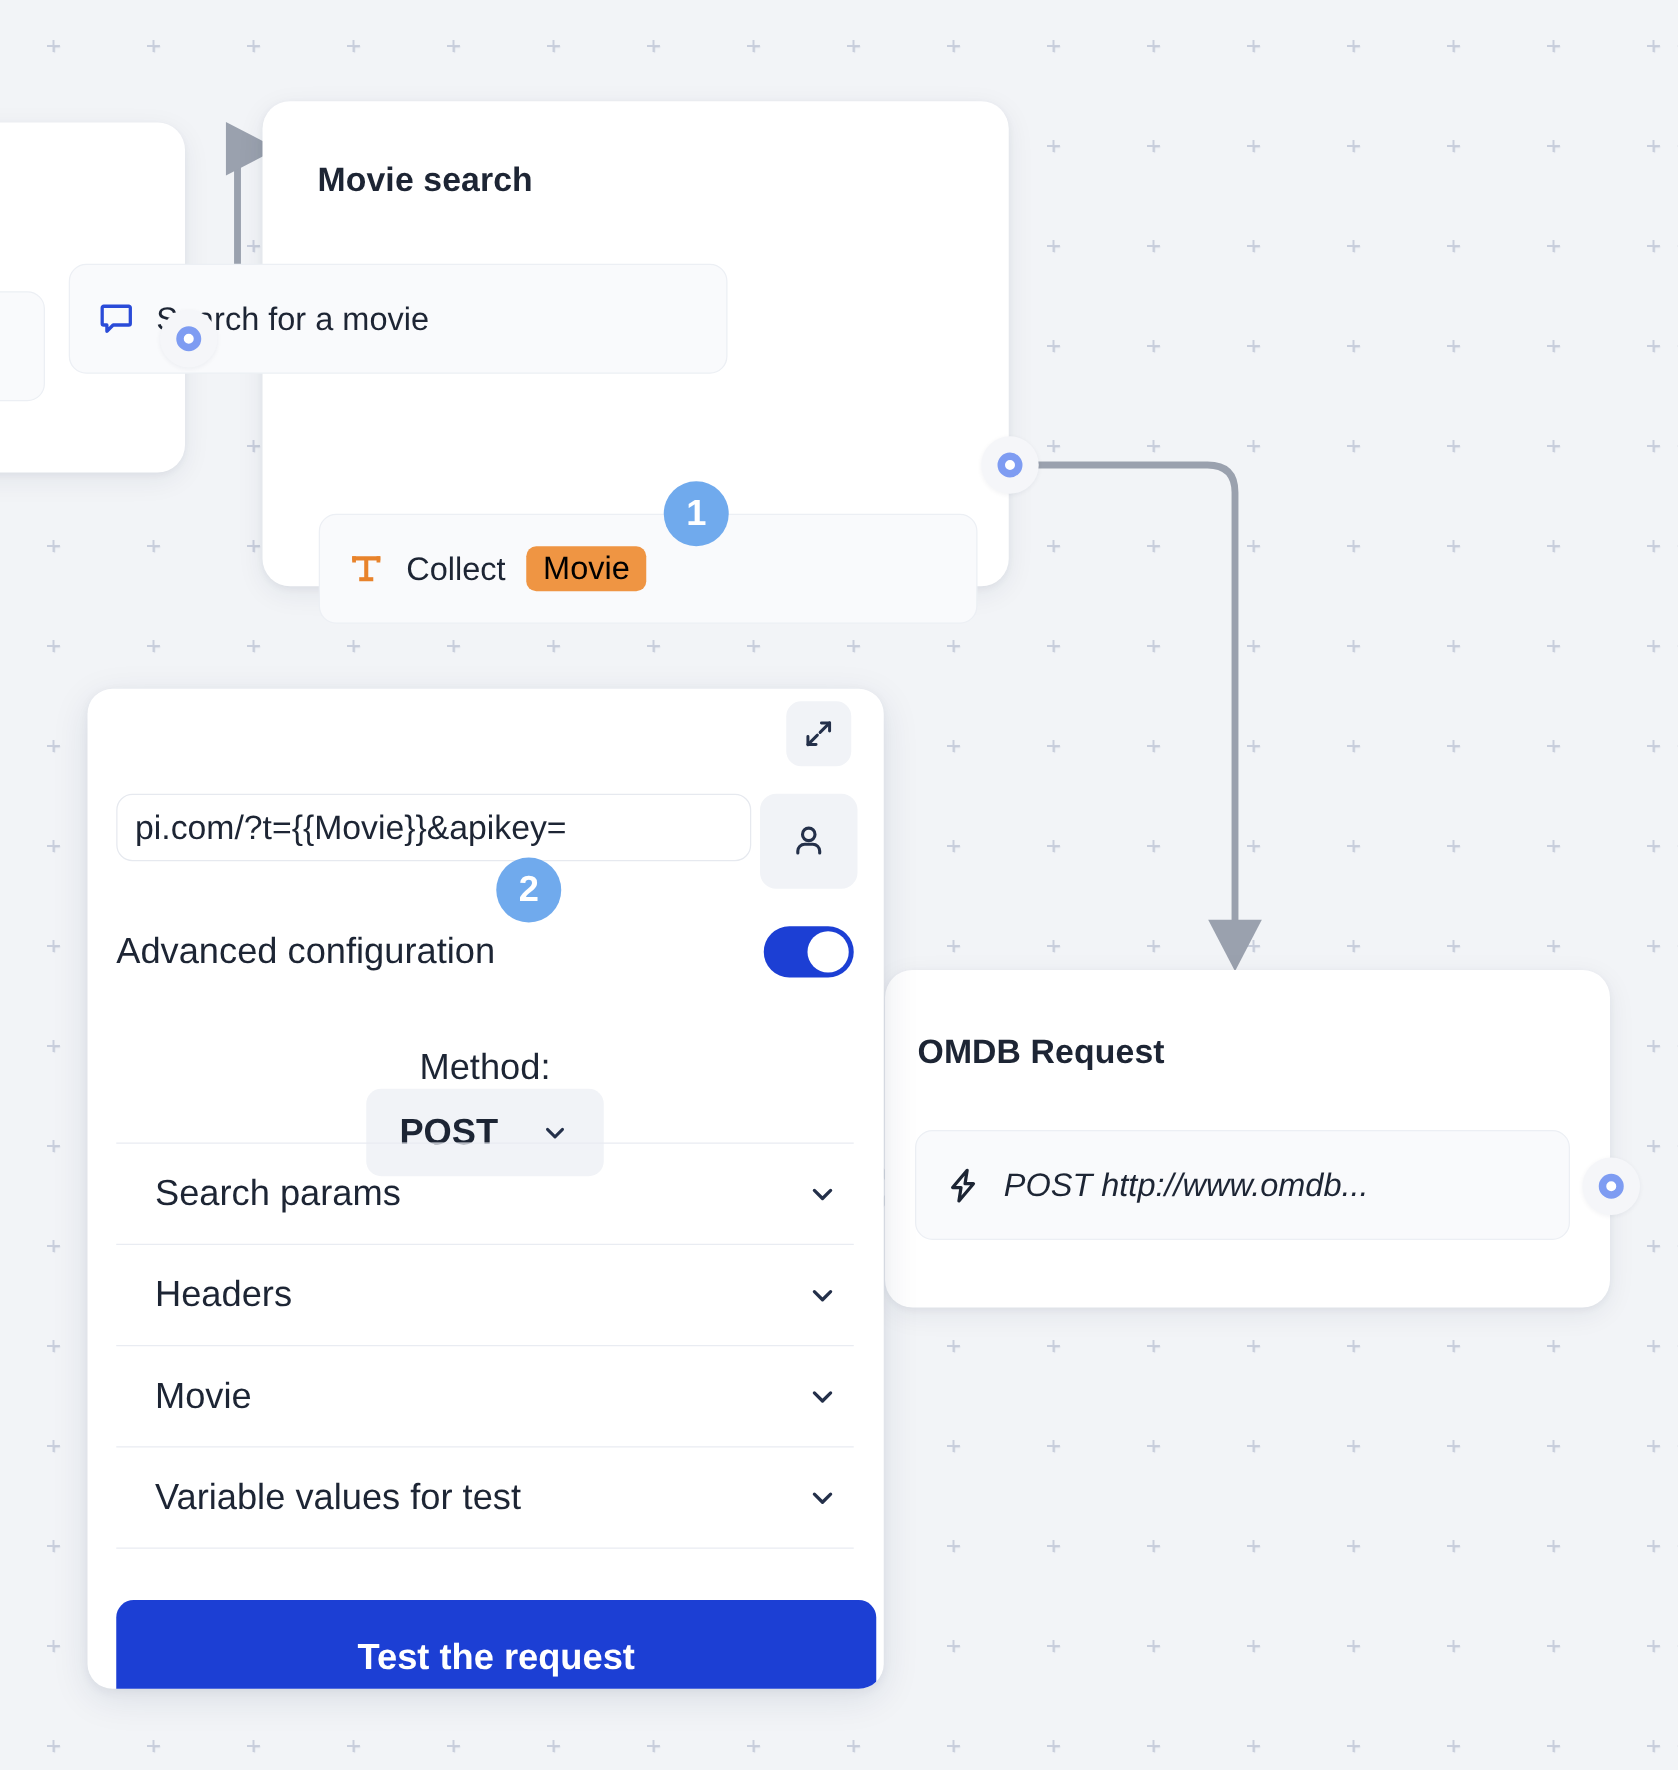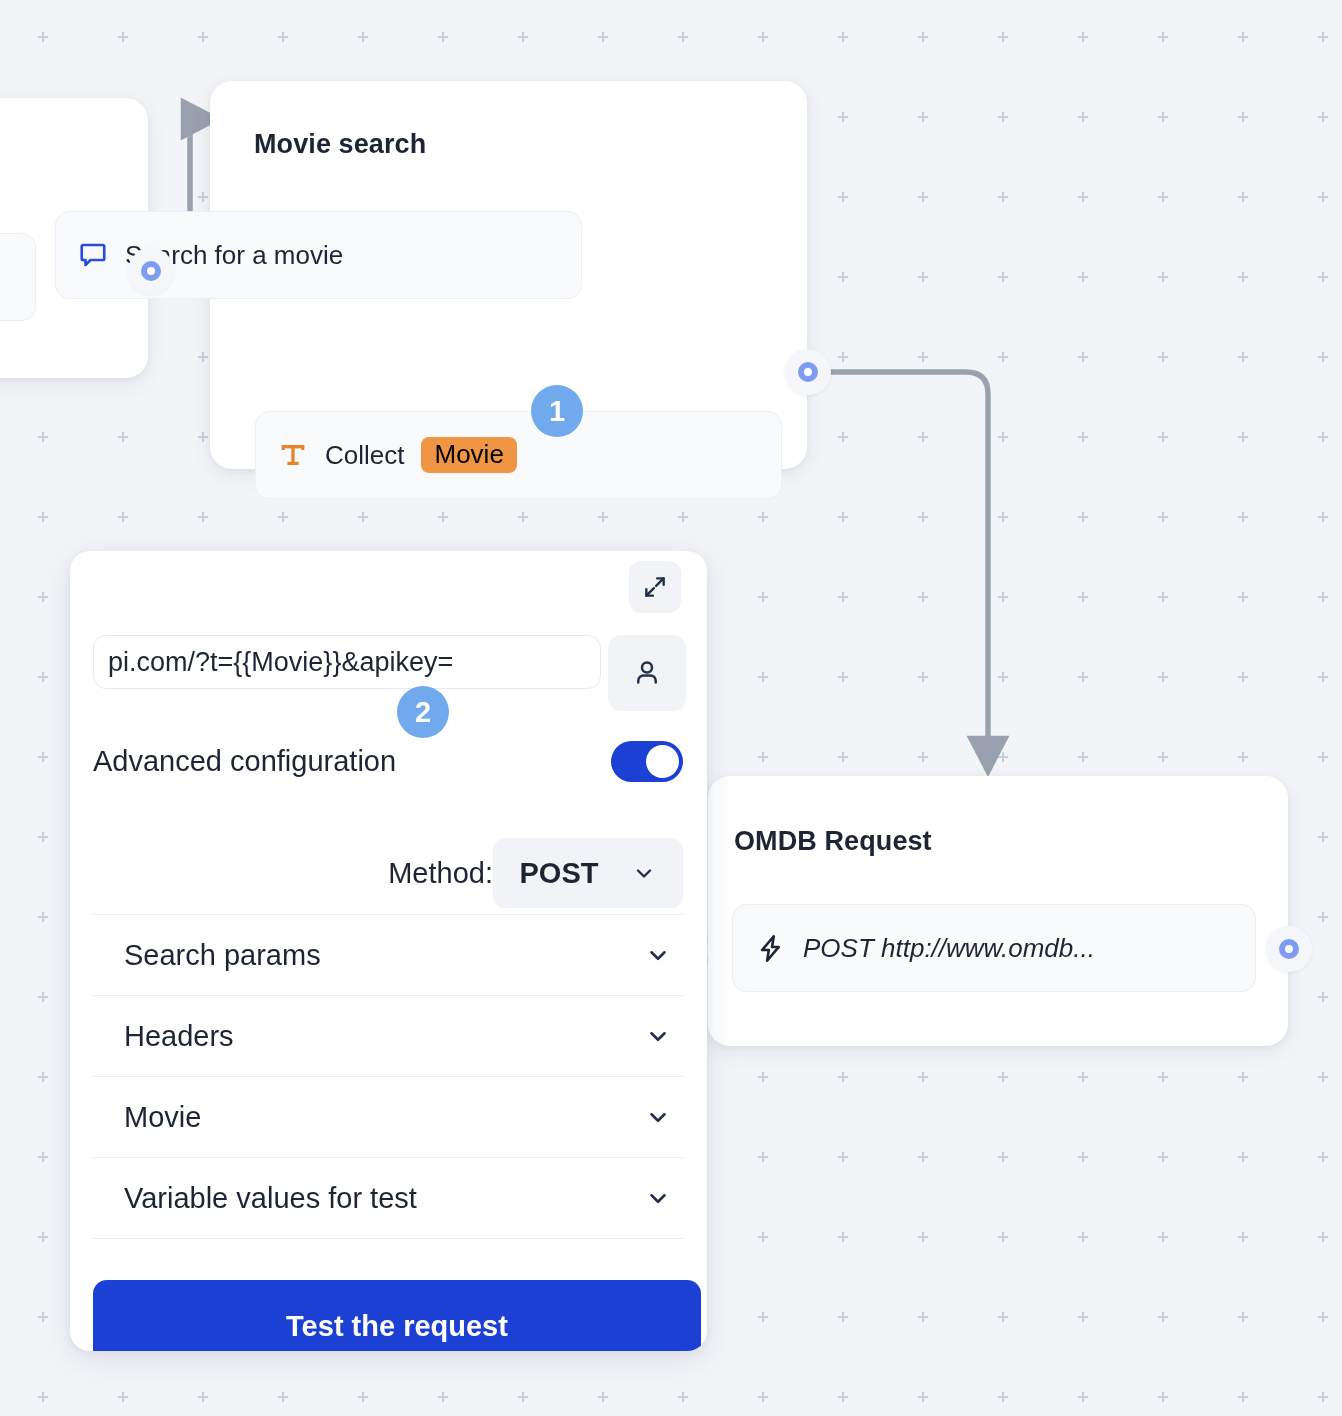--- a/index.html
+++ b/index.html
@@ -279,21 +279,22 @@
     border-radius: 50%;
     background: #ffffff;
   }
   .method-row {
     position: absolute;
     left: 23px;
     top: 287px;
     width: 590px;
     display: flex;
     align-items: center;
-    justify-content: flex-end;
+    justify-content: space-between;
+    flex-direction: column;
   }
   .method-label { font-size: 29px; color: #1d2534; }
   .method-select {
     background: #f1f3f7;
     border-radius: 12px;
     height: 70px;
     min-width: 190px;
     display: flex;
     align-items: center;
     justify-content: center;

